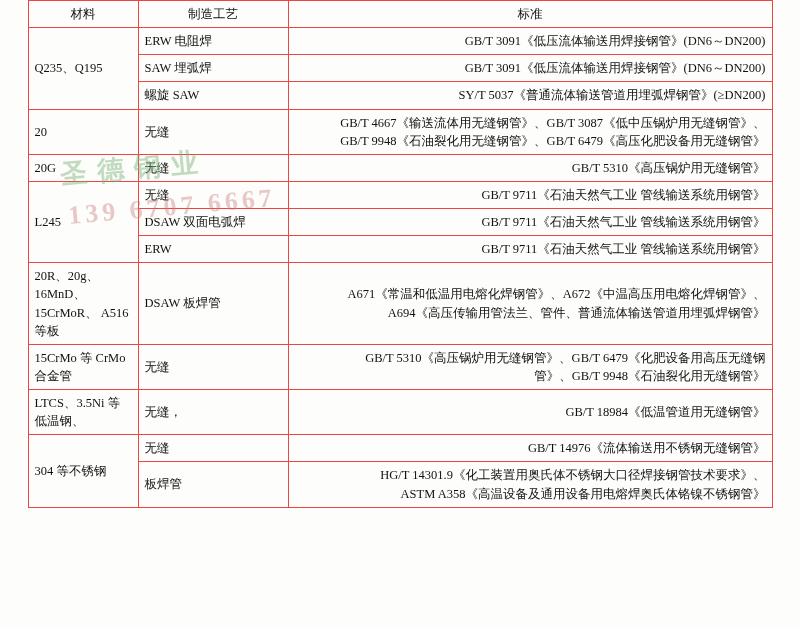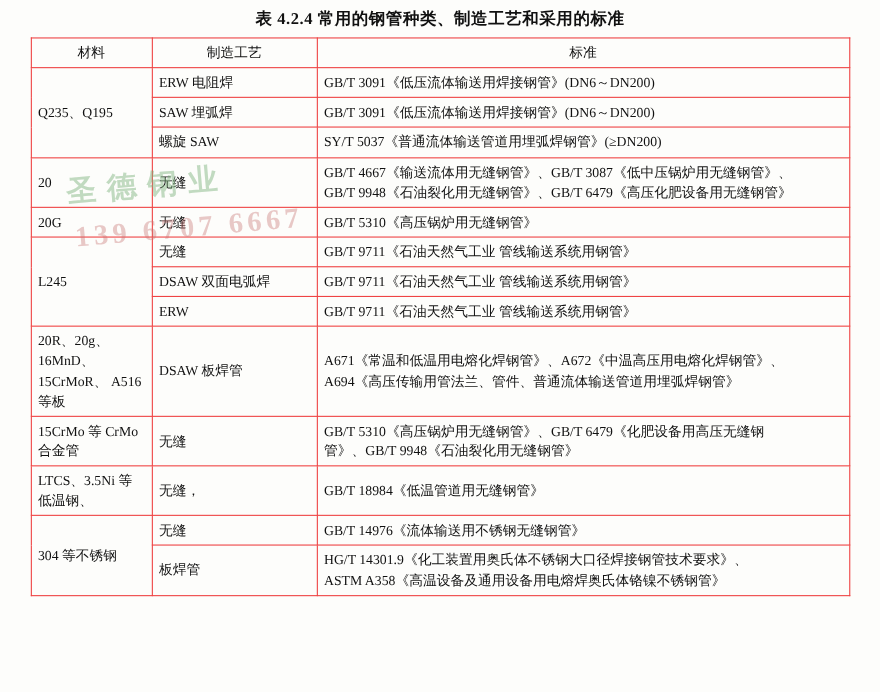--- a/index.html
+++ b/index.html
@@ -60,21 +60,21 @@
     text-align: left;
     font-weight: bold;
     font-size: 12.5px;
   }
   td.proc {
     text-align: left;
     font-weight: bold;
     font-size: 12.5px;
   }
   td.std {
-    text-align: left;
+    text-align: right;
     padding-left: 8px;
     font-size: 12.5px;
   }
   td.std .line { display: block; white-space: nowrap; }
   .tall { height: 34px; }
 
   
   .watermark {
     position: absolute;
     left: 60px;
@@ -103,21 +103,20 @@
     letter-spacing: 4px;
     transform: rotate(-5deg);
     color: rgba(200, 120, 120, 0.40);
   }
 </style>
 </head>
 <body>
 
 <div class="page">
 
-  <div class="title">表 4.2.4  常用的钢管种类、制造工艺和采用的标准</div>
 
   <div class="watermark">
     <div class="wm-line wm1">圣德钢业</div>
     <div class="wm-line wm2">139 6707 6667</div>
   </div>
 
   <table class="spec">
     <colgroup>
       <col class="col-mat">
       <col class="col-proc">

